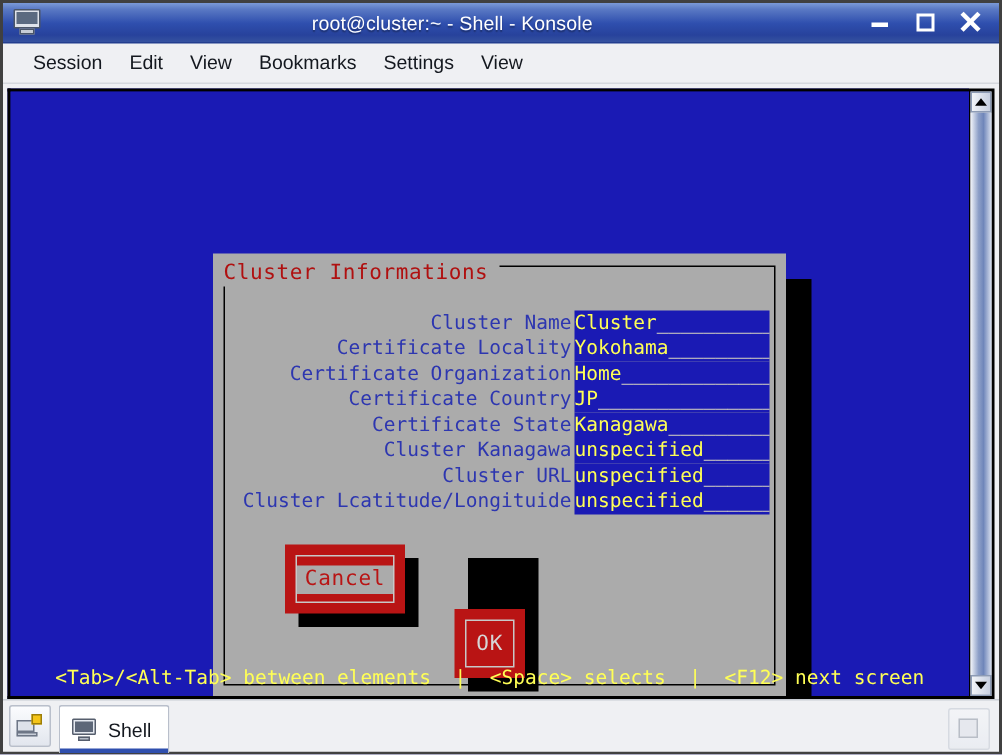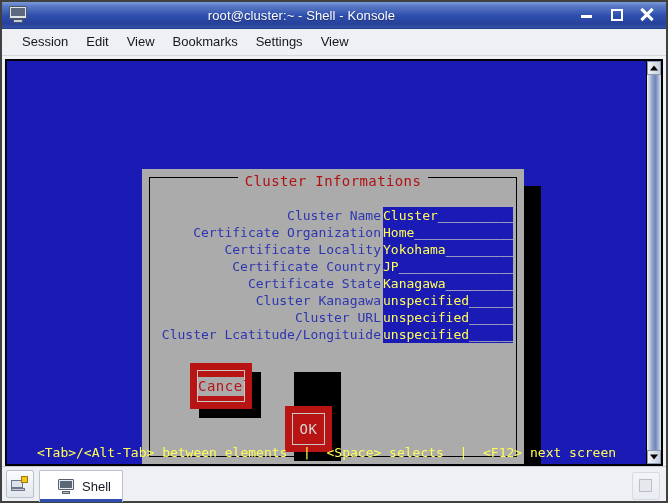--- a/index.html
+++ b/index.html
@@ -220,21 +220,20 @@
     right: 7px;
     bottom: 8px;
     border: 1px solid #000000;
     box-sizing: border-box;
   }
   #dialog-title {
     position: absolute;
     left: 0;
     right: 0;
     top: 2px;
-    text-align: center;
     pointer-events: none;
   }
   #dialog-title .tlabel {
     display: inline-block;
     background: #ababab;
     color: #b01010;
     font-family: "DejaVu Sans Mono", "Liberation Mono", monospace;
     font-size: 14px;
     line-height: 17px;
     padding: 0 7px;
@@ -327,21 +326,21 @@
   }
   .dlgbtn .btxt {
     font-family: "DejaVu Sans Mono", "Liberation Mono", monospace;
     font-size: 14px;
     line-height: 17px;
     color: #b91414;
     letter-spacing: 0.5px;
     white-space: nowrap;
     padding: 0 2px;
   }
-  #btn-cancel .dlgbtn { width: 62px; height: 46px; }
+  #btn-cancel .dlgbtn { width: 80px; height: 46px; }
   #btn-cancel .inner { background: transparent; }
   #btn-cancel .btxt {
     background: #ababab;
     display: block;
     width: 100%;
     text-align: center;
     padding: 1px 0;
   }
   #btn-ok .dlgbtn { width: 47px; height: 46px; margin-top: 43px; }
   #btn-ok .btxt { color: #d6d6d6; }
@@ -410,21 +409,21 @@
     left: 0; bottom: 0;
     width: 14px; height: 3px;
     background: #c8ced8;
     border: 1px solid #6d7686;
     box-sizing: border-box;
   }
   .tab {
     height: 31px;
     display: flex;
     align-items: center;
-    padding: 0 11px 0 18px;
+    padding: 0 11px 0 8px;
     background: #ffffff;
     border: 1px solid #b9bfcb;
     border-bottom: 0;
     border-radius: 2px 2px 0 0;
     position: relative;
     cursor: default;
     margin-top: 3px;
   }
   .tab.active::after {
     content: "";
@@ -540,30 +539,30 @@
           <div id="form">
 
             <div class="frow">
               <div class="flabel">Cluster Name</div>
               <div class="fvalwrap">
                 <div class="fval"><span>Cluster</span><span class="fill">__________</span></div>
               </div>
             </div>
 
             <div class="frow">
+              <div class="flabel">Certificate Locality</div>
+              <div class="fvalwrap">
+                <div class="fval"><span>Yokohama</span><span class="fill">_________</span></div>
+              </div>
+            </div>
+
+            <div class="frow">
               <div class="flabel">Certificate Organization</div>
               <div class="fvalwrap">
                 <div class="fval"><span>Home</span><span class="fill">_____________</span></div>
-              </div>
-            </div>
-
-            <div class="frow">
-              <div class="flabel">Certificate Locality</div>
-              <div class="fvalwrap">
-                <div class="fval"><span>Yokohama</span><span class="fill">_________</span></div>
               </div>
             </div>
 
             <div class="frow">
               <div class="flabel">Certificate Country</div>
               <div class="fvalwrap">
                 <div class="fval"><span>JP</span><span class="fill">_______________</span></div>
               </div>
             </div>
 

